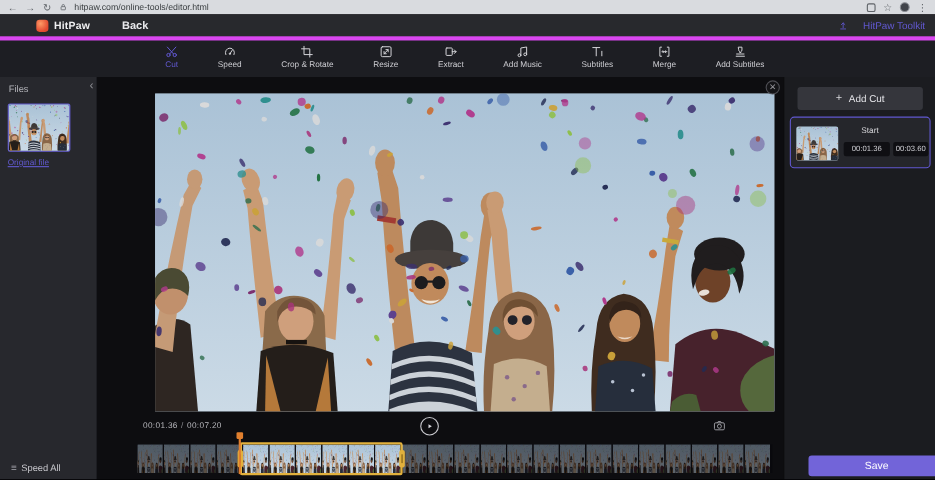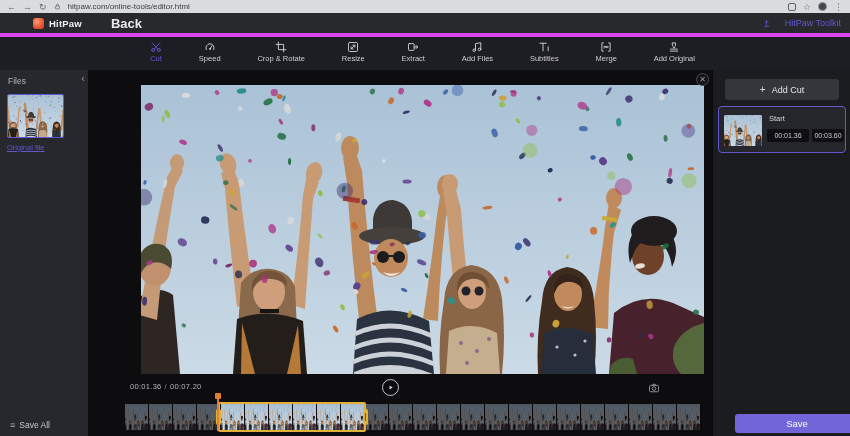--- a/index.html
+++ b/index.html
@@ -18,21 +18,21 @@
   .star-ic { font-size:9px; color:#5f6368; line-height:10px; }
   .avatar { width:9px; height:9px; border-radius:50%; background:#41444a; border:1px solid #8b8e94; }
   .dots-ic { font-size:9px; color:#5f6368; line-height:10px; }
 
   
   .app-bar { position:absolute; left:0; top:13px; right:0; height:24px;
     background:#28292d; display:flex; align-items:center; border-bottom:4px solid #d946ef; }
   .logo-dot { width:11px; height:11px; border-radius:3px; margin-left:33px;
     background:radial-gradient(circle at 35% 32%, #ff9a66 0%, #e2492f 70%); }
   .logo-text { font-size:9.5px; font-weight:bold; color:#f1f1f3; margin-left:5px; letter-spacing:.2px; }
-  .back-btn { font-size:13px; font-weight:bold; color:#e9e9ec; margin-left:29px; cursor:pointer; }
+  .back-btn { font-size:10px; font-weight:bold; color:#e9e9ec; margin-left:29px; cursor:pointer; }
   .toolkit-link { margin-left:auto; margin-right:9px; display:flex; align-items:center; gap:14px;
     color:var(--accent); font-size:9px; cursor:pointer; }
   .toolkit-link svg { width:9px; height:9px; }
 
   
   .toolbar { position:absolute; left:0; top:37px; right:0; height:33px; background:#1d1e23; }
   .tb-row { position:absolute; left:150px; top:4px; width:545px; display:flex;
     justify-content:space-between; align-items:flex-start; }
   .tb-item { display:flex; flex-direction:column; align-items:center; gap:2px;
     color:#d6d6da; cursor:pointer; max-width:60px; text-align:center; }
@@ -88,21 +88,21 @@
     background:#1b1c20; border-left:1px solid #0a0a0c; }
   .add-cut-btn { position:absolute; left:12px; top:9px; width:114px; height:21px;
     background:#35363c; border-radius:3px; color:#e4e4e8; font-size:9px;
     display:flex; align-items:center; justify-content:center; gap:6px; cursor:pointer; }
   .plus-g { font-size:10px; color:#d8d8dc; }
   .clip-card { position:absolute; left:5px; top:36px; width:128px; height:47px;
     background:#25262b; border:1px solid var(--accent); border-radius:4px; cursor:pointer; }
   .clip-thumb { position:absolute; left:5px; top:8px; width:38px; height:31px;
     border-radius:2px; overflow:hidden; background:#9db2c4; }
   .clip-lab { position:absolute; top:7px; font-size:7.5px; color:#d6d6da; }
-  .lab-start { left:50px; } .lab-end { left:93px;margin-left:44px; }
+  .lab-start { left:64px; } .lab-end { left:93px;margin-left:44px; }
   .field { position:absolute; top:22px; height:13px; background:#0f0f13; border-radius:2px;
     color:#cfcfd4; font-size:7px; display:flex; align-items:center; justify-content:center; cursor:text; }
   .field-start { left:48px; width:42px; } .field-end { left:93px; width:32px; }
   .save-btn { position:absolute; left:10px; bottom:3px; width:124px; height:19px;
     background:var(--save); border-radius:3px; color:#fff; font-size:9.5px; font-weight:normal;
     display:flex; align-items:center; justify-content:center; cursor:pointer;margin-left:12px; }
   .hidden-defs { position:absolute; width:0; height:0; overflow:hidden; }
 </style>
 </head>
 <body>
@@ -399,21 +399,21 @@
           <span class="tb-label">Extract</span>
         </div>
         <div class="tb-item">
           <span class="tb-ic">
             <svg viewBox="0 0 16 16" fill="none" stroke="currentColor" stroke-width="1.2" stroke-linecap="round" stroke-linejoin="round">
               <path d="M6 12.2 V3.5 L13 2.3 V11"></path>
               <circle cx="4.3" cy="12.3" r="1.7"></circle>
               <circle cx="11.3" cy="11.2" r="1.7"></circle>
             </svg>
           </span>
-          <span class="tb-label">Add Files</span>
+          <span class="tb-label">Add Music</span>
         </div>
         <div class="tb-item">
           <span class="tb-ic">
             <svg viewBox="0 0 16 16" fill="none" stroke="currentColor" stroke-width="1.2" stroke-linecap="round" stroke-linejoin="round">
               <path d="M2.5 3 H11 M6.7 3 V13 M13.5 7.5 V13"></path>
             </svg>
           </span>
           <span class="tb-label">Subtitles</span>
         </div>
         <div class="tb-item">
@@ -425,37 +425,37 @@
           </span>
           <span class="tb-label">Merge</span>
         </div>
         <div class="tb-item">
           <span class="tb-ic">
             <svg viewBox="0 0 16 16" fill="none" stroke="currentColor" stroke-width="1.2" stroke-linecap="round" stroke-linejoin="round">
               <path d="M6 2.5 h4 v3.5 a2 2 0 0 1 -1.2 1.8 v1.2 h-1.6 V7.8 A2 2 0 0 1 6 6 z"></path>
               <path d="M3.5 10.8 h9 M3 13.5 h10"></path>
             </svg>
           </span>
-          <span class="tb-label">Add Original</span>
+          <span class="tb-label">Add Subtitles</span>
         </div>
       </div>
   </div>
 
   <div class="sidebar">
     <div class="files-title">Files</div>
     <div class="collapse-ic">‹</div>
     <div class="side-thumb">
       <svg viewBox="0 0 563 289" width="100%" height="100%" preserveAspectRatio="xMidYMid slice">
           <use href="#scene-art"></use>
         </svg>
     </div>
     <div class="file-label">Original file</div>
     <div class="view-all">
       <span class="hamburger">≡</span>
-      <span>Save All</span>
+      <span>Speed All</span>
     </div>
   </div>
 
   <div class="main">
     <div class="video">
       <svg viewBox="0 0 563 289" preserveAspectRatio="none">
           <use href="#scene-art"></use>
         </svg>
     </div>
     <div class="close-btn">✕</div>

